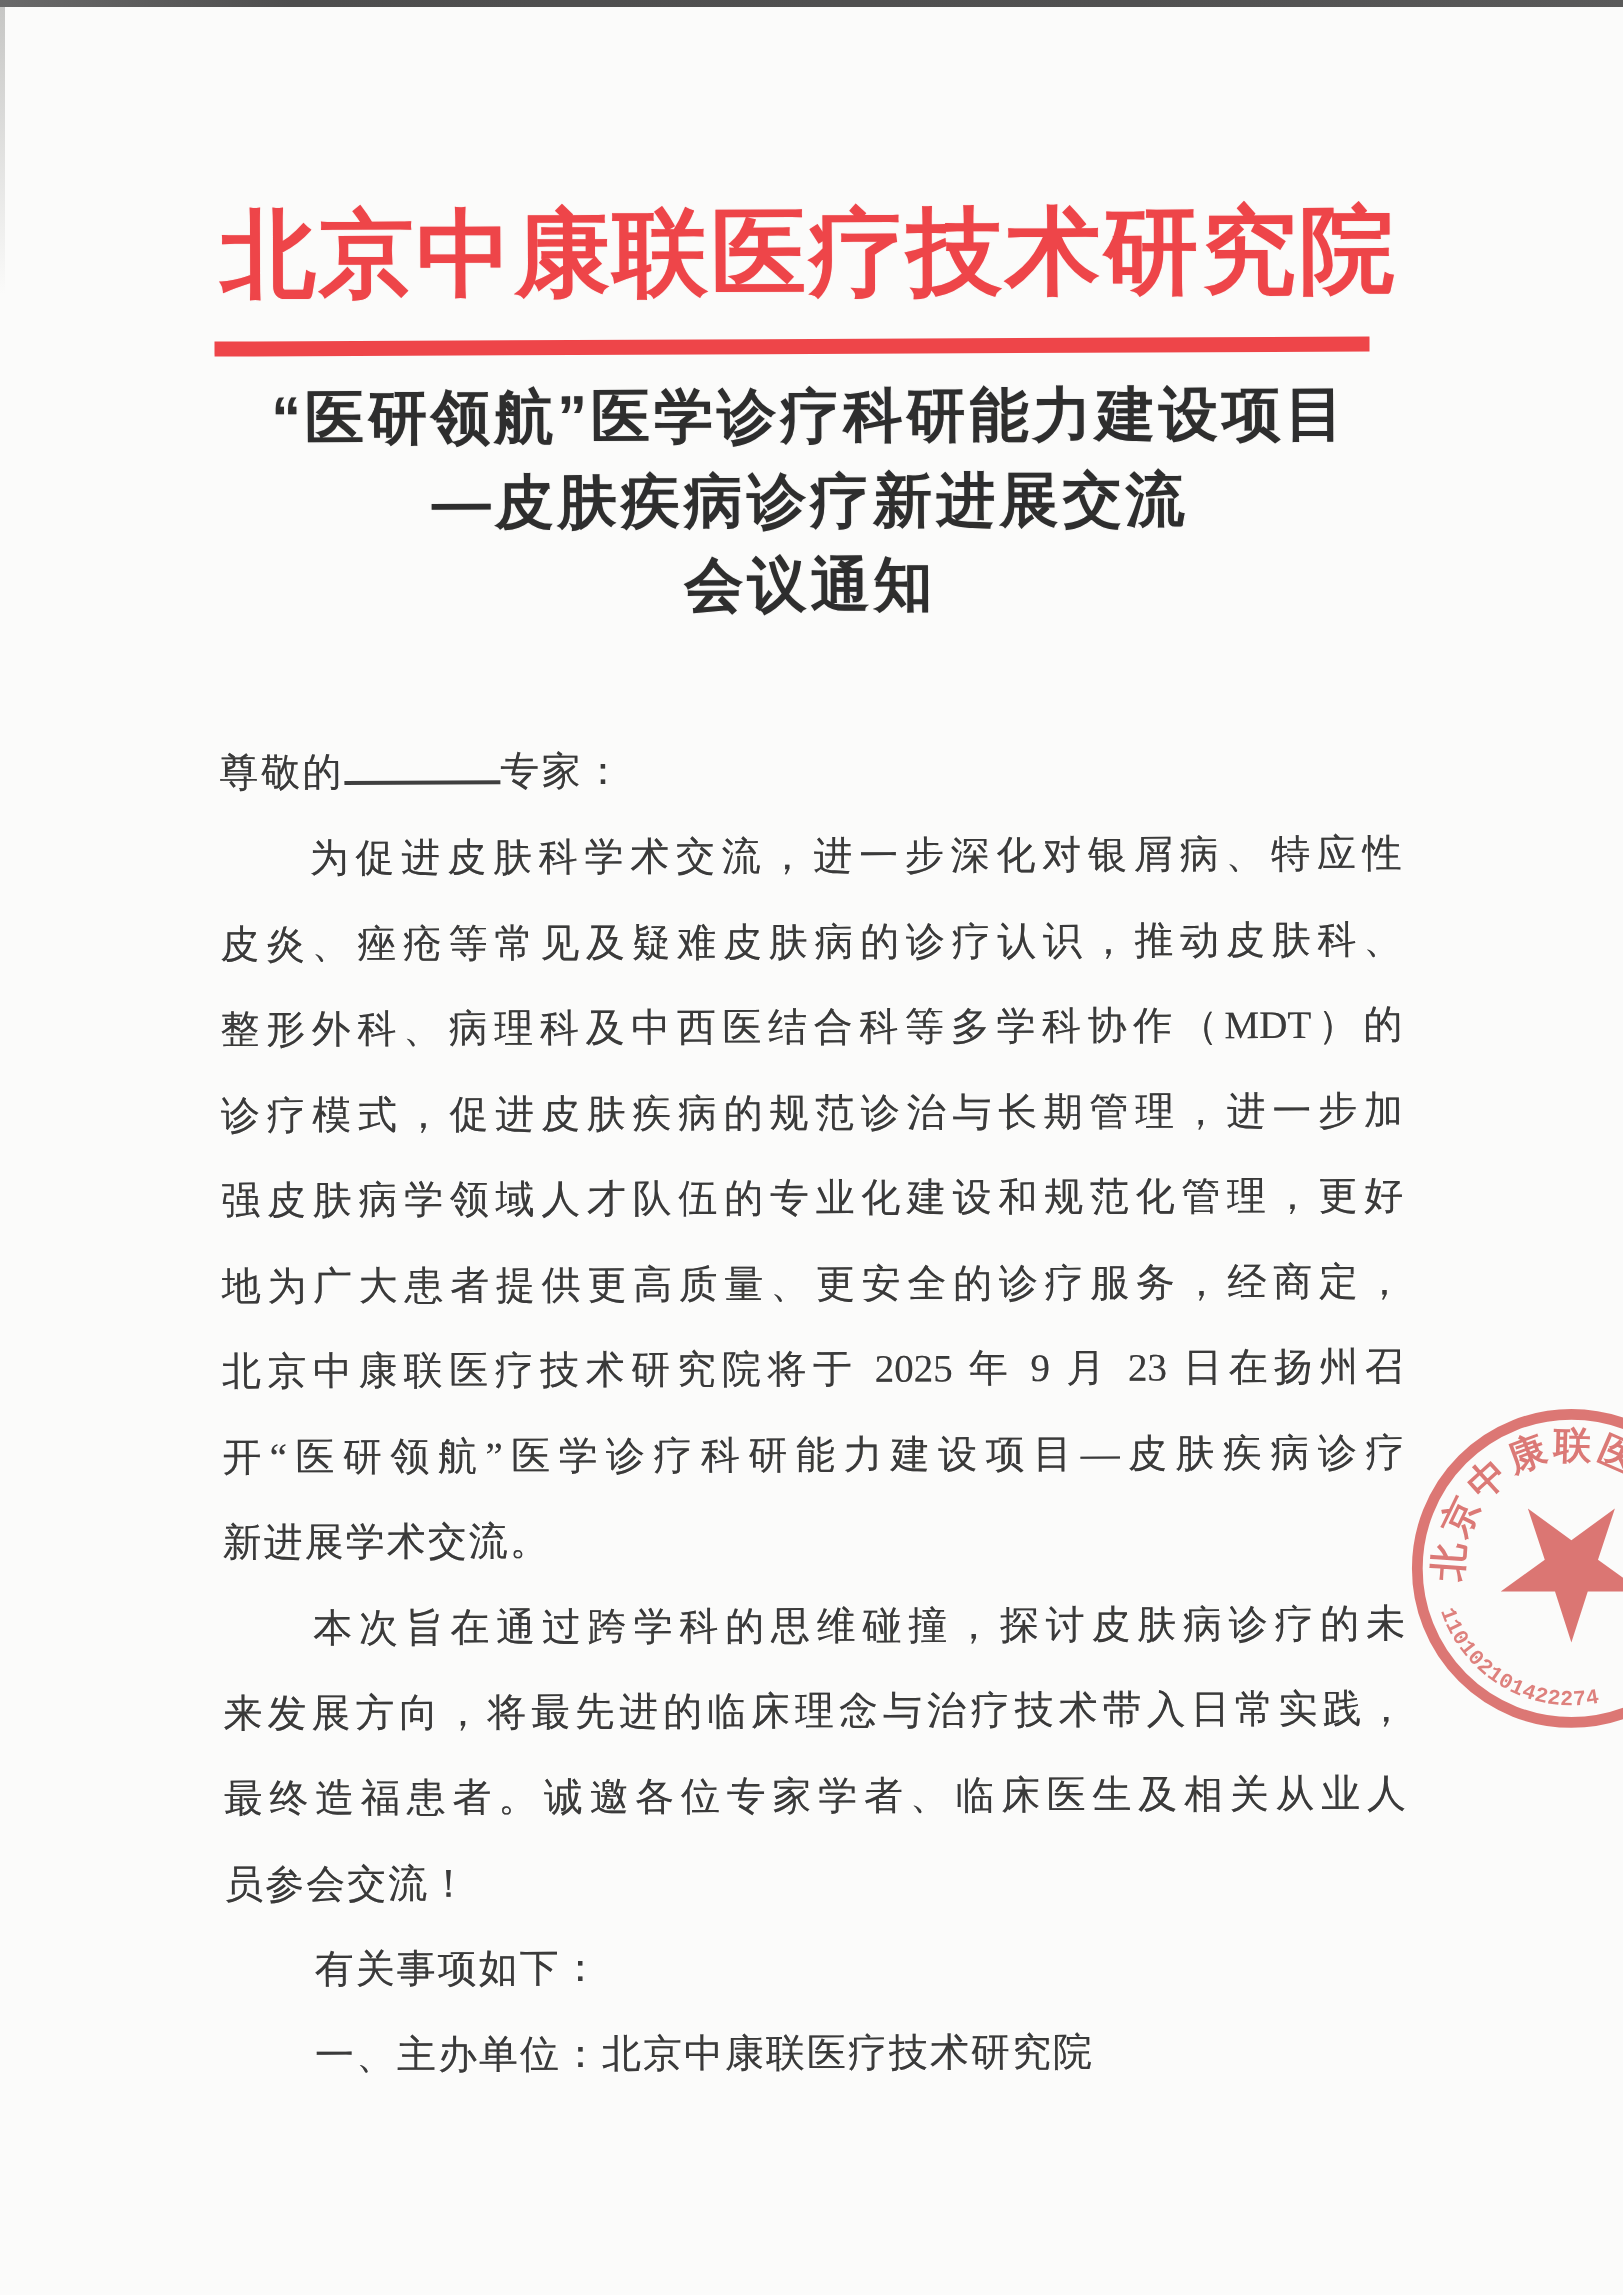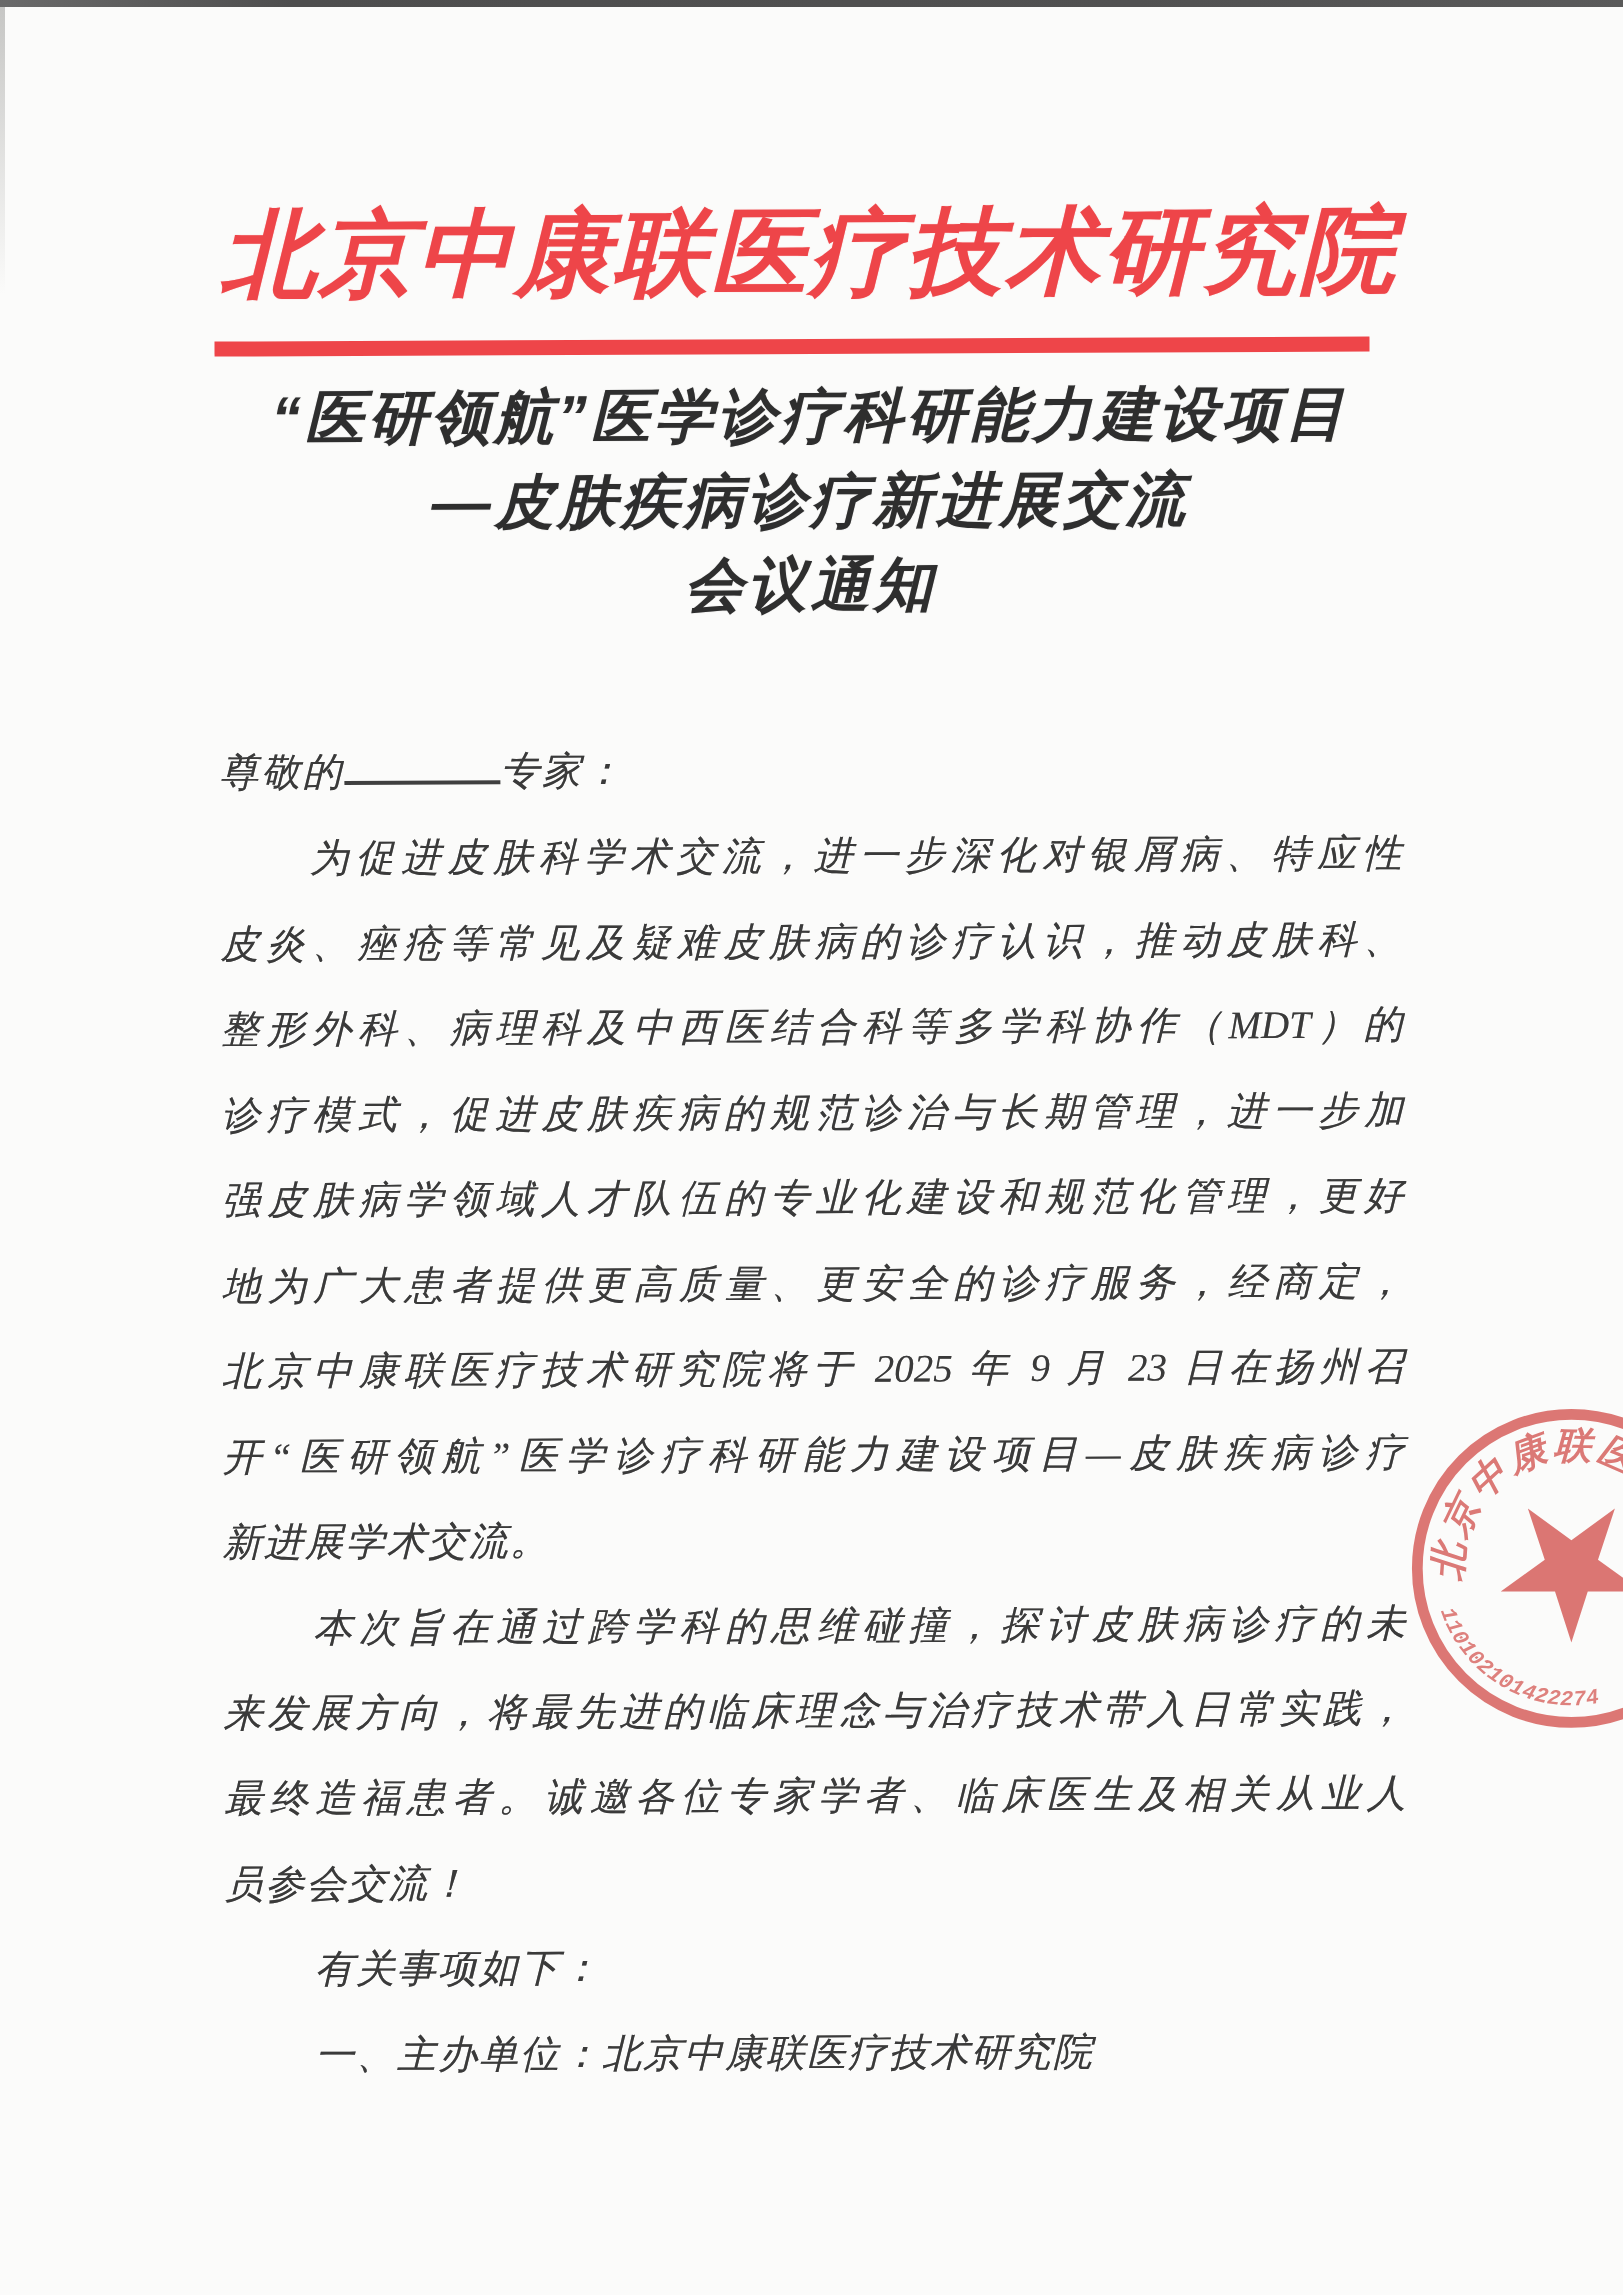--- a/index.html
+++ b/index.html
@@ -11,21 +11,20 @@
   }
   *{box-sizing:border-box;}
   html,body{margin:0;padding:0;background:#e9e9e7;}
   .page{
     position:relative;
     width:1624px;height:2295px;
     background:var(--page-bg);
     overflow:hidden;
     font-family:"Liberation Serif","DejaVu Serif",serif;
     color:var(--ink);
-    font-style:italic;
   }
   .scan-top{
     position:absolute;left:0;top:0;width:100%;height:7.2px;
     background:linear-gradient(to right,#6a6a6a,#4e4e4e 18%,#515151 70%,#5a5a5a);
   }
   .scan-left{
     position:absolute;left:0;top:7.2px;width:4.6px;height:287px;
     background:linear-gradient(to bottom,#c6c6c4,rgba(198,198,196,0));
   }
   .content{

